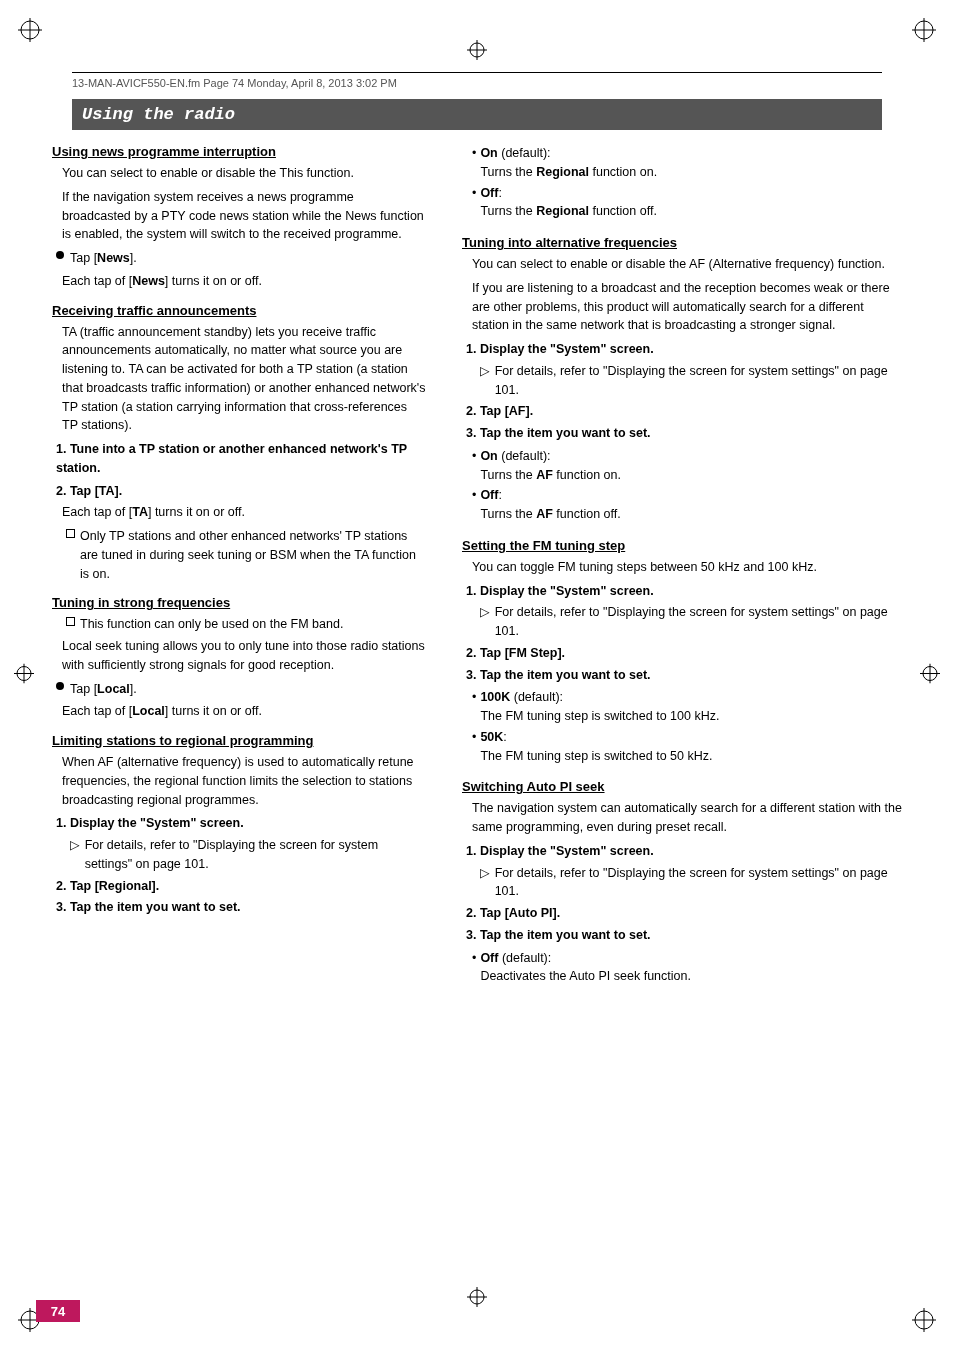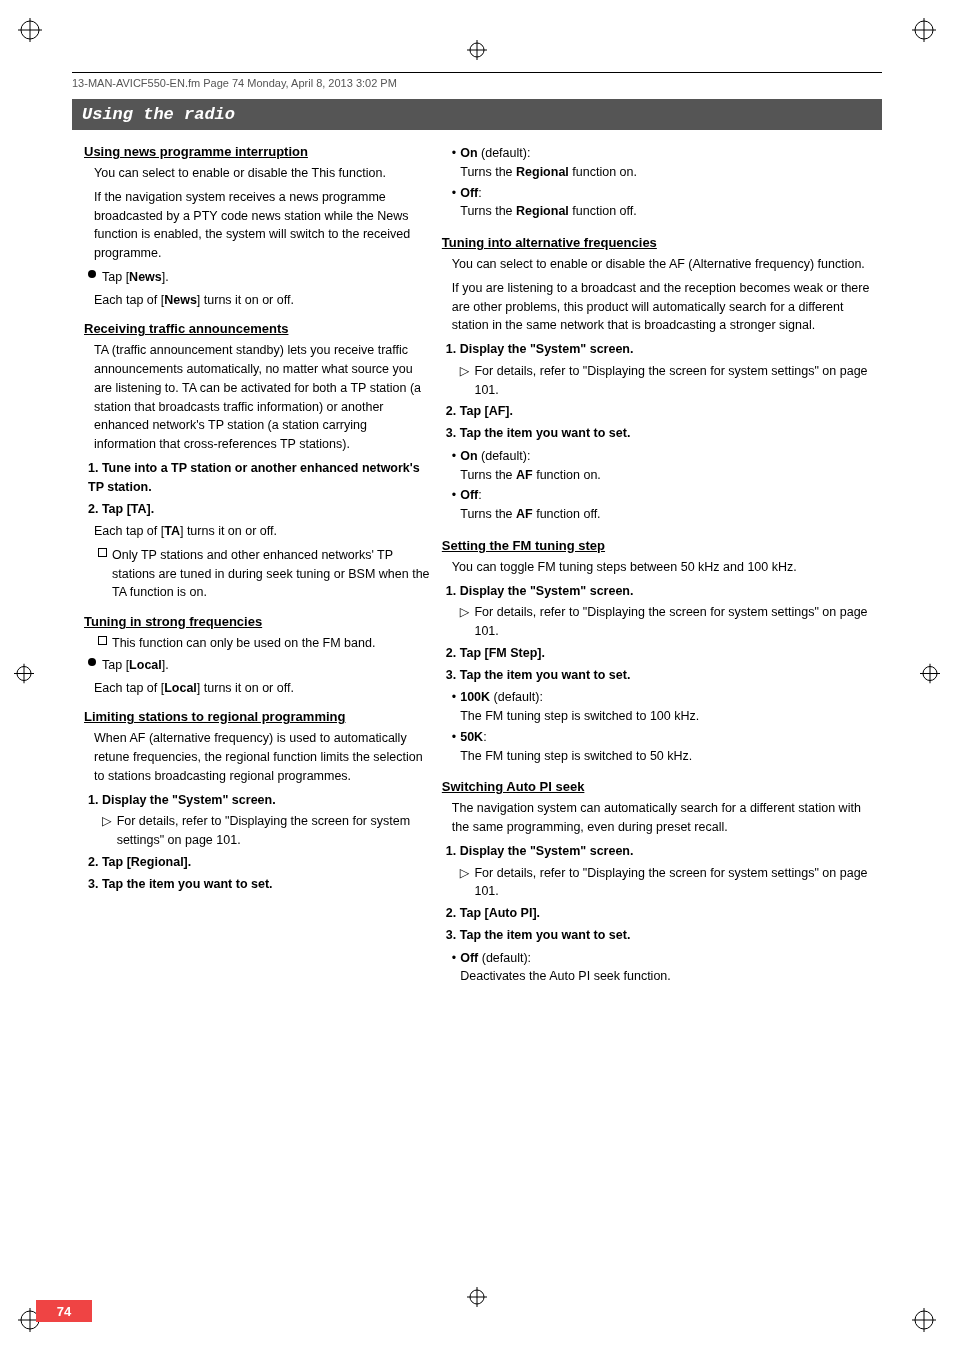--- a/index.html
+++ b/index.html
@@ -55,23 +55,23 @@
     }
     .section-title-bar span {
       color: #ffffff;
       font-size: 17px;
       font-style: italic;
       font-weight: bold;
     }
 
     
     .content-area {
-      margin: 0 48px;
-      display: flex;
-      gap: 12px;
+      margin: 0 16px;
+      display: flex;
+      gap: 36px;
     }
 
     .left-col {
       flex: 0 0 44%;
       max-width: 44%;
     }
 
     .right-col {
       flex: 1;
     }
@@ -196,25 +196,25 @@
       top: 40px;
       left: 50%;
       transform: translateX(-50%);
     }
 
     
     .page-number-box {
       position: absolute;
       bottom: 28px;
       left: 36px;
-      background: #ef4444;
+      background: #be185d;
       color: #fff;
       font-size: 13px;
       font-weight: bold;
-      width: 56px;
+      width: 44px;
       height: 22px;
       display: flex;
       align-items: center;
       justify-content: center;
     }
   </style>
 </head>
 <body>
 
 <div class="page-outer">
@@ -313,20 +313,21 @@
           <span>Only TP stations and other enhanced networks' TP stations are tuned in during seek tuning or BSM when the TA function is on.</span>
         </div>
       </div>
 
       <div style="margin-top:12px;">
         <div class="section-heading">Tuning in strong frequencies</div>
         <div class="square-bullet">
           <span class="sq"></span>
           <span>This function can only be used on the FM band.</span>
         </div>
+        <div class="body-text">Local seek tuning allows you to only tune into those radio stations with sufficiently strong signals for good reception.</div>
         <div class="circle-bullet">
           <span class="cbullet"></span>
           <span>Tap [<strong>Local</strong>].</span>
         </div>
         <div class="body-text">Each tap of [<strong>Local</strong>] turns it on or off.</div>
       </div>
 
       <div style="margin-top:12px;">
         <div class="section-heading">Limiting stations to regional programming</div>
         <div class="body-text">When AF (alternative frequency) is used to automatically retune frequencies, the regional function limits the selection to stations broadcasting regional programmes.</div>

